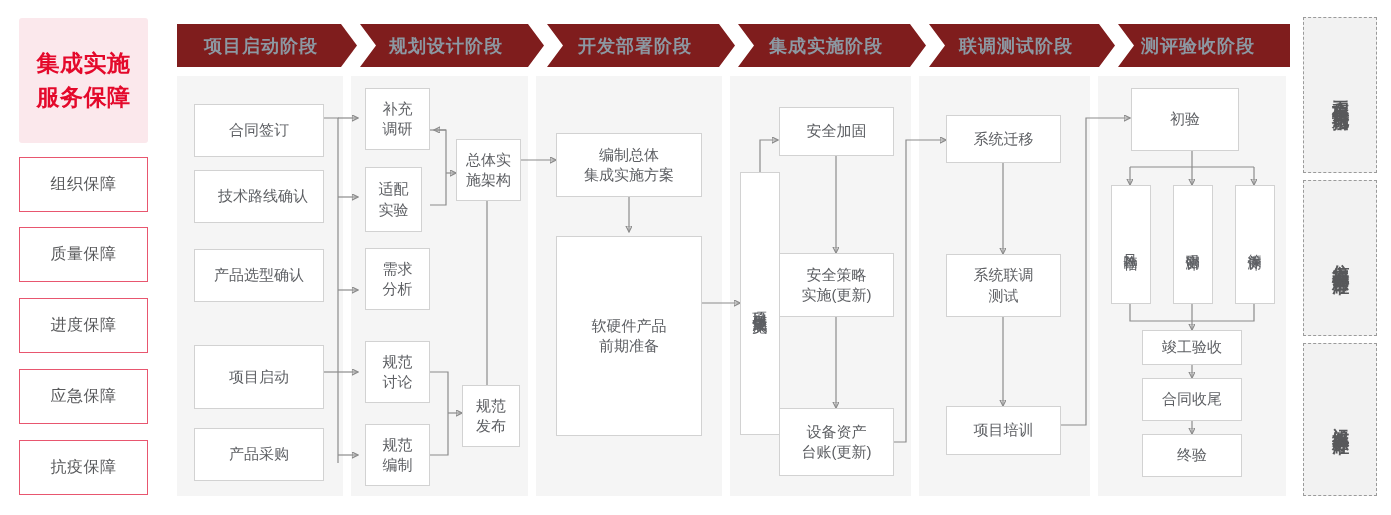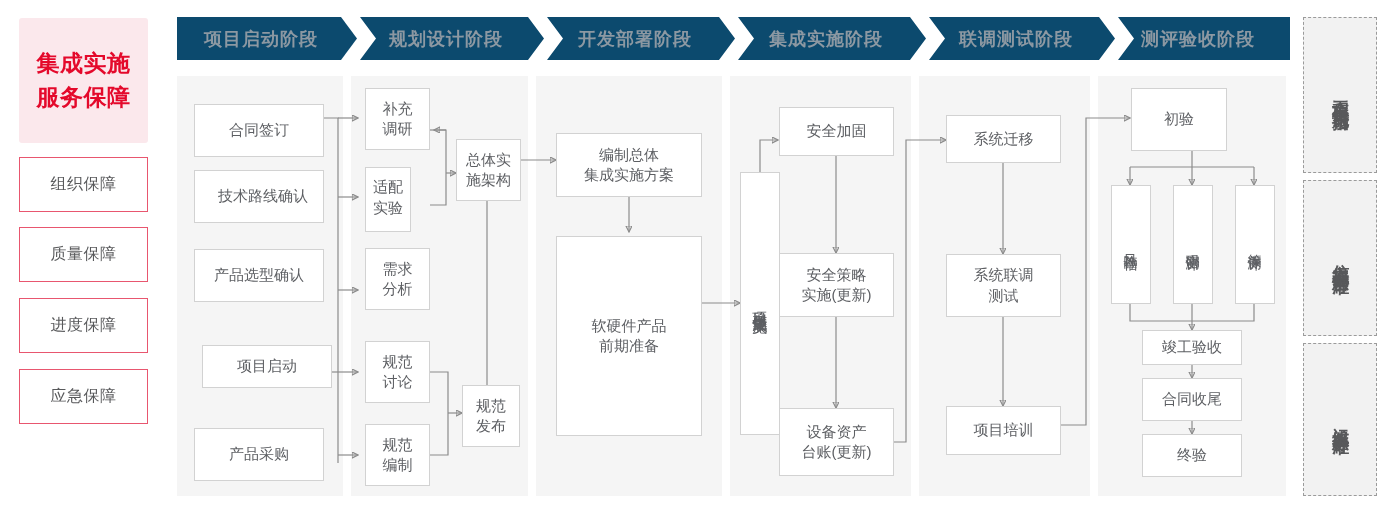--- a/index.html
+++ b/index.html
@@ -40,23 +40,23 @@
   }
   
   .col-panel{
     position:absolute;
     top:76px;
     height:420px;
     background:#f5f5f5;
   }
   .phase-head{
     position:absolute;
-    top:17px;
+    top:24px;
     height:43px;
-    background:#0c4a6e;
+    background:#7f1d1d;
     color:#8c98a2;
     font-size:18px;font-weight:bold;
     letter-spacing:1px;
     display:flex;align-items:center;justify-content:center;
   }
   .phase-head .htxt{position:relative;left:-6px;}
   
   .node{
     position:absolute;
     background:#ffffff;
@@ -116,20 +116,23 @@
   </div>
   <div class="guar-box" style="top:227px;">
     <span>质量保障</span>
   </div>
   <div class="guar-box" style="top:298px;">
     <span>进度保障</span>
   </div>
   <div class="guar-box" style="top:369px;">
     <span>应急保障</span>
   </div>
+  <div class="guar-box" style="top:440px;">
+    <span>抗疫保障</span>
+  </div>
 
   <div class="col-panel" style="left:177px;width:166px;"></div>
   <div class="col-panel" style="left:351px;width:177px;"></div>
   <div class="col-panel" style="left:536px;width:186px;"></div>
   <div class="col-panel" style="left:730px;width:181px;"></div>
   <div class="col-panel" style="left:919px;width:171px;"></div>
   <div class="col-panel" style="left:1098px;width:188px;"></div>
 
   <div class="phase-head" style="left:177px;width:180px;clip-path:polygon(0 0, 164px 0, 180px 50%, 164px 100%, 0 100%);">
     <span class="htxt">项目启动阶段</span>
@@ -207,34 +210,34 @@
 
   <div class="node" style="left:194px;top:104px;width:130px;height:53px;">
     <span>合同签订</span>
   </div>
   <div class="node" style="left:194px;top:170px;width:130px;height:53px;padding-left:8px;">
     <span>技术路线确认</span>
   </div>
   <div class="node" style="left:194px;top:249px;width:130px;height:53px;">
     <span>产品选型确认</span>
   </div>
-  <div class="node" style="left:202px;top:345px;width:130px;height:43px;align-items:center;">
+  <div class="node" style="left:194px;top:345px;width:130px;height:64px;align-items:center;">
     <span>项目启动</span>
   </div>
   <div class="node" style="left:194px;top:428px;width:130px;height:53px;">
     <span>产品采购</span>
   </div>
 
   <div class="node" style="left:365px;top:88px;width:65px;height:62px;">
     <div>
       <div>补充</div>
       <div>调研</div>
     </div>
   </div>
-  <div class="node" style="left:365px;top:167px;width:46px;height:65px;font-family:Liberation Mono, monospace;">
+  <div class="node" style="left:365px;top:167px;width:57px;height:65px;">
     <div>
       <div>适配</div>
       <div>实验</div>
     </div>
   </div>
   <div class="node" style="left:365px;top:248px;width:65px;height:62px;">
     <div>
       <div>需求</div>
       <div>分析</div>
     </div>
@@ -303,21 +306,21 @@
   <div class="node" style="left:946px;top:254px;width:115px;height:63px;">
     <div>
       <div>系统联调</div>
       <div>测试</div>
     </div>
   </div>
   <div class="node" style="left:946px;top:406px;width:115px;height:49px;">
     <span>项目培训</span>
   </div>
 
-  <div class="node" style="left:1131px;top:88px;width:96px;height:63px;">
+  <div class="node" style="left:1131px;top:88px;width:108px;height:63px;">
     <span>初验</span>
   </div>
   <div class="node vert small" style="left:1111px;top:185px;width:40px;height:119px;">
     <span>风险评估</span>
   </div>
   <div class="node vert small" style="left:1173px;top:185px;width:40px;height:119px;">
     <span>密码测评</span>
   </div>
   <div class="node vert small" style="left:1235px;top:185px;width:40px;height:119px;">
     <span>等保测评</span>

